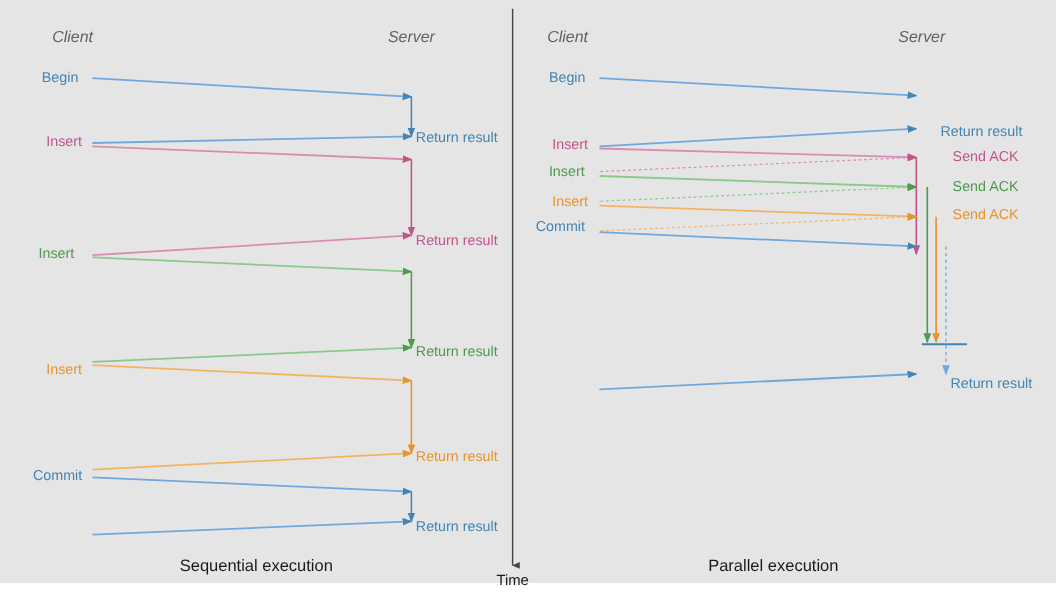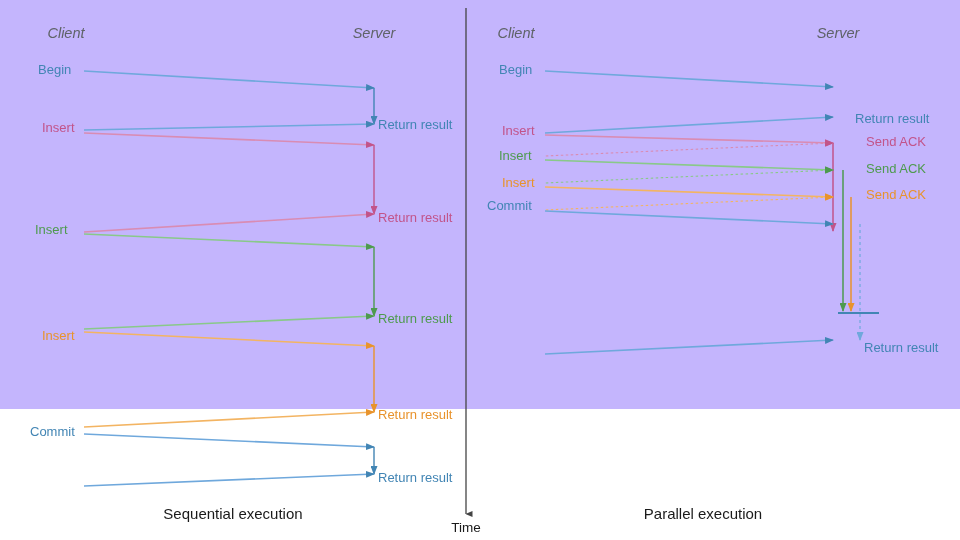--- a/index.html
+++ b/index.html
@@ -9,22 +9,22 @@
   }
   body {
     width: 960px;
     height: 540px;
     overflow: hidden;
     font-family: "Liberation Sans", sans-serif;
   }
   #stage {
     position: relative;
     width: 960px;
-    height: 409px;
-    background: #c4b5fd;
+    height: 530px;
+    background: #e5e5e5;
   }
   svg.diagram {
     position: absolute;
     top: 0;
     left: 0;
     width: 960px;
     height: 540px;
   }
   .lbl {
     font-family: "Liberation Sans", sans-serif;

